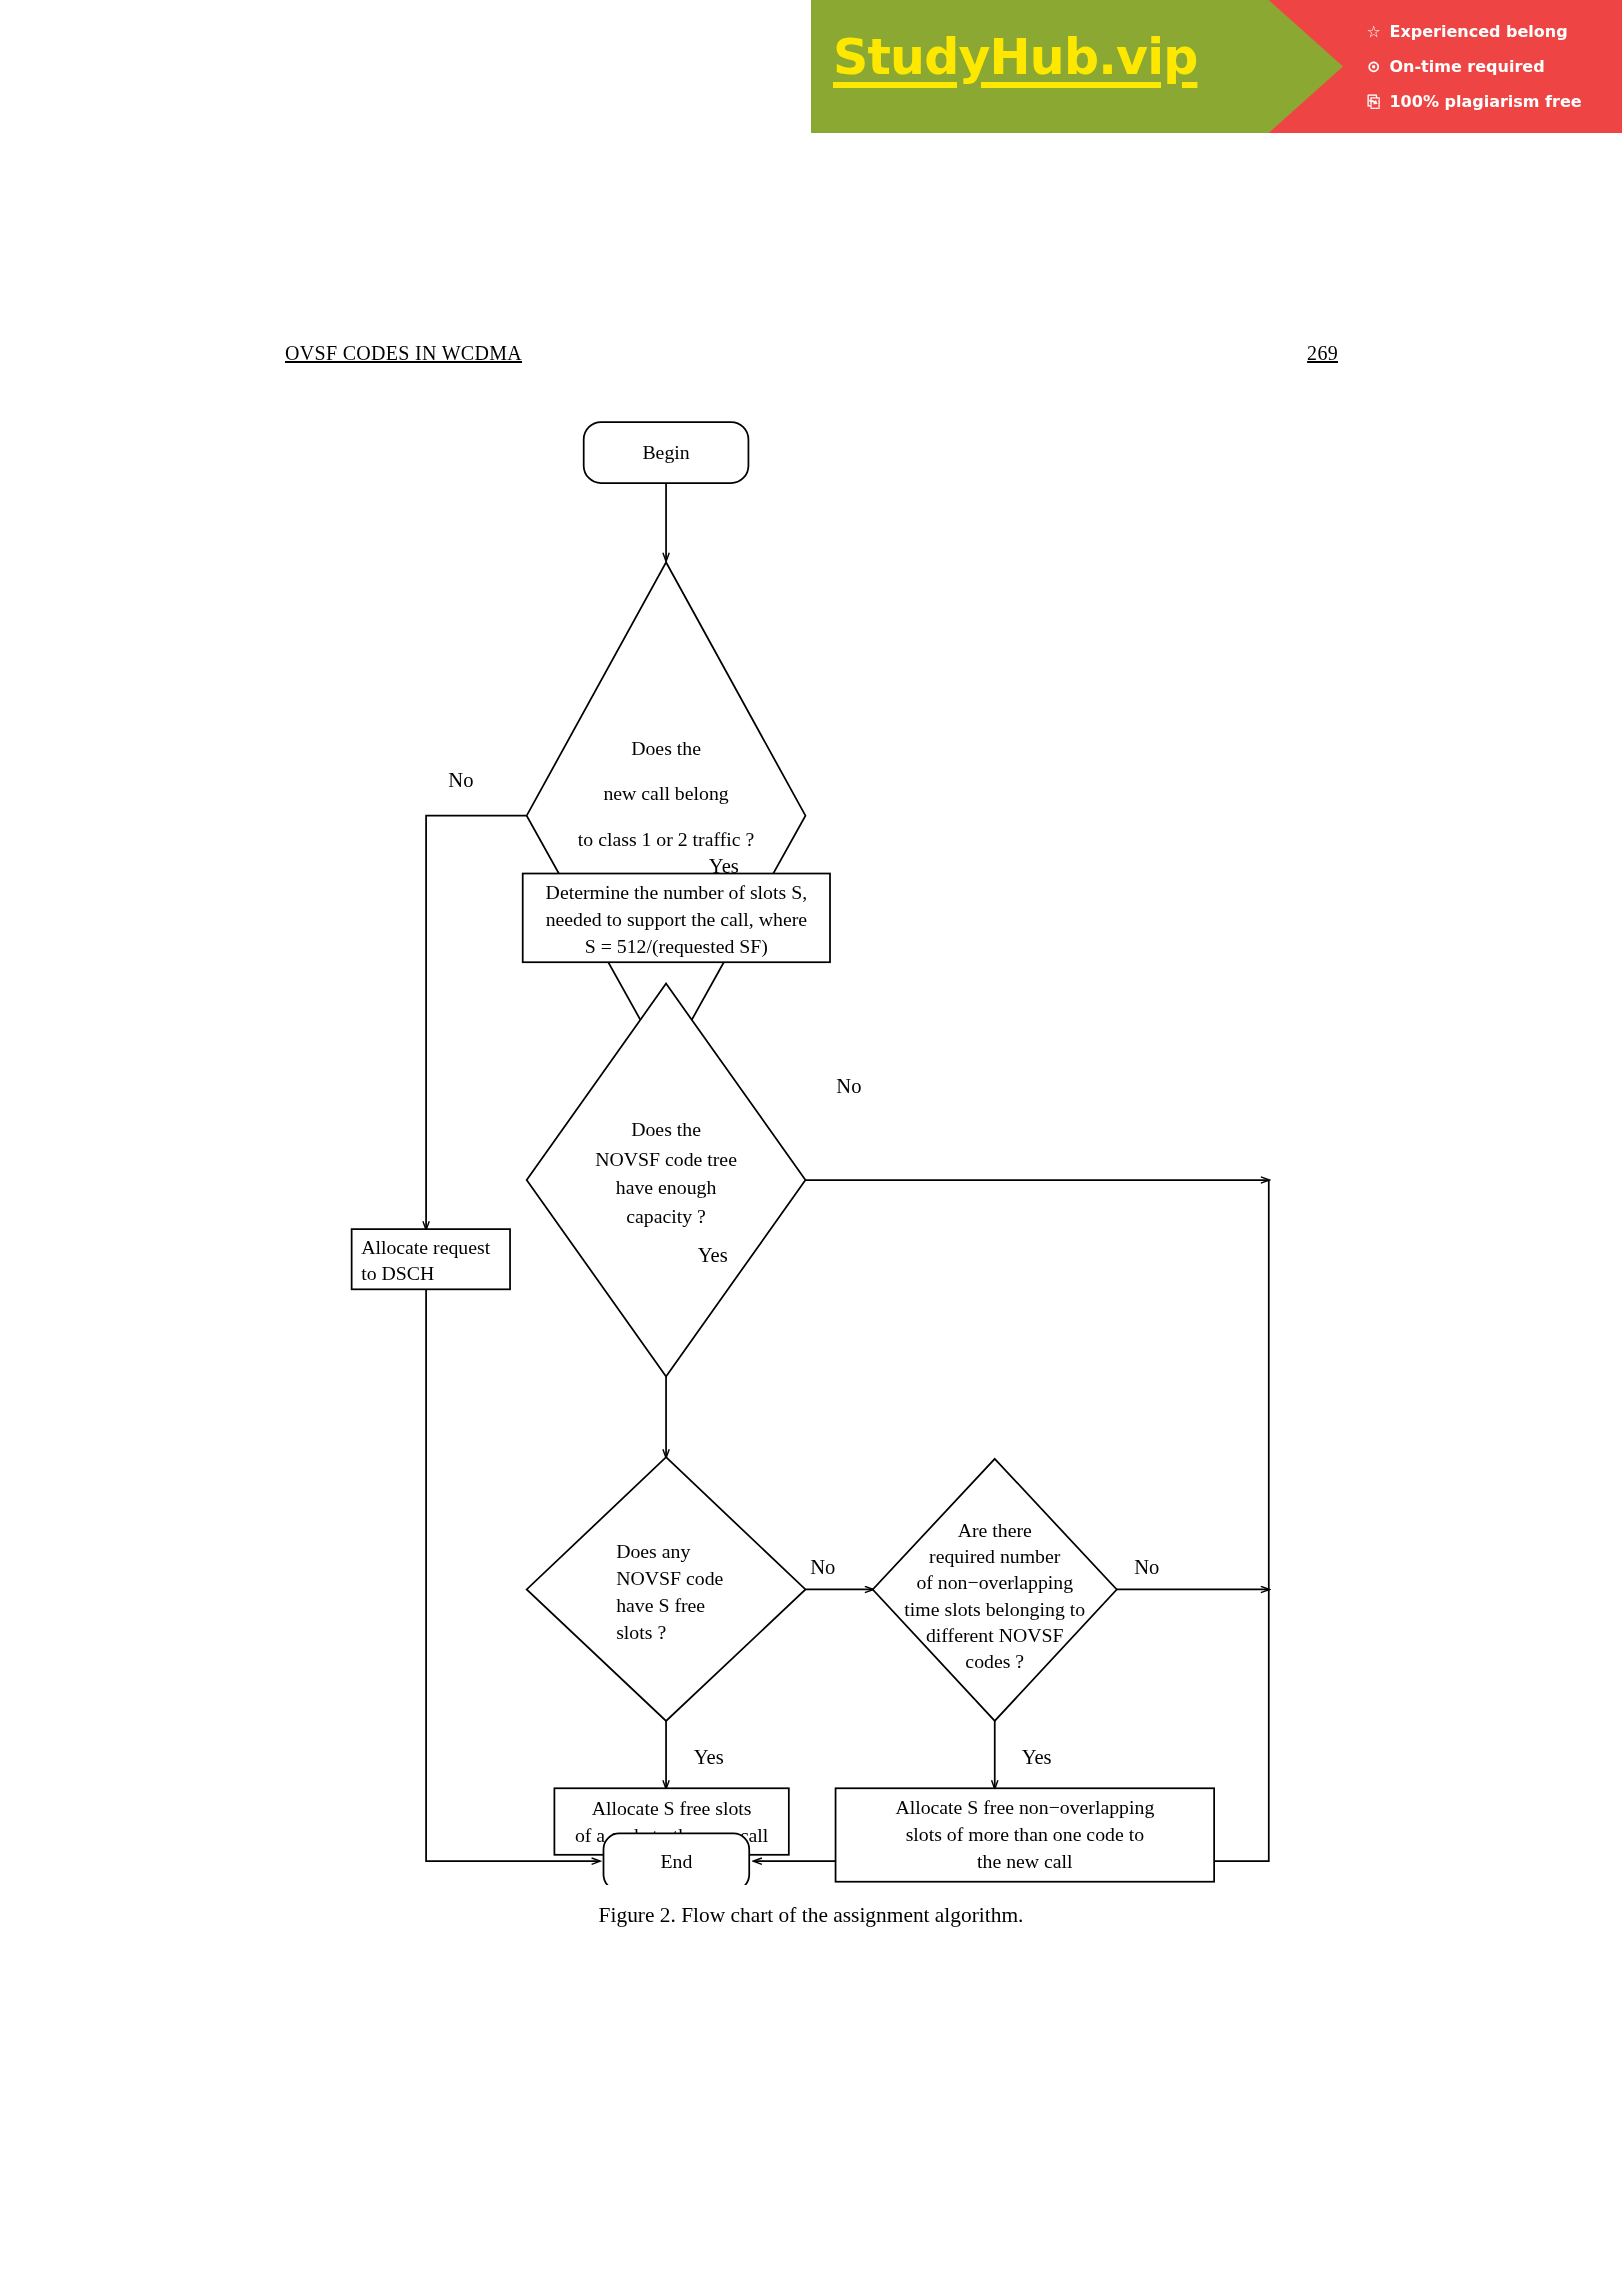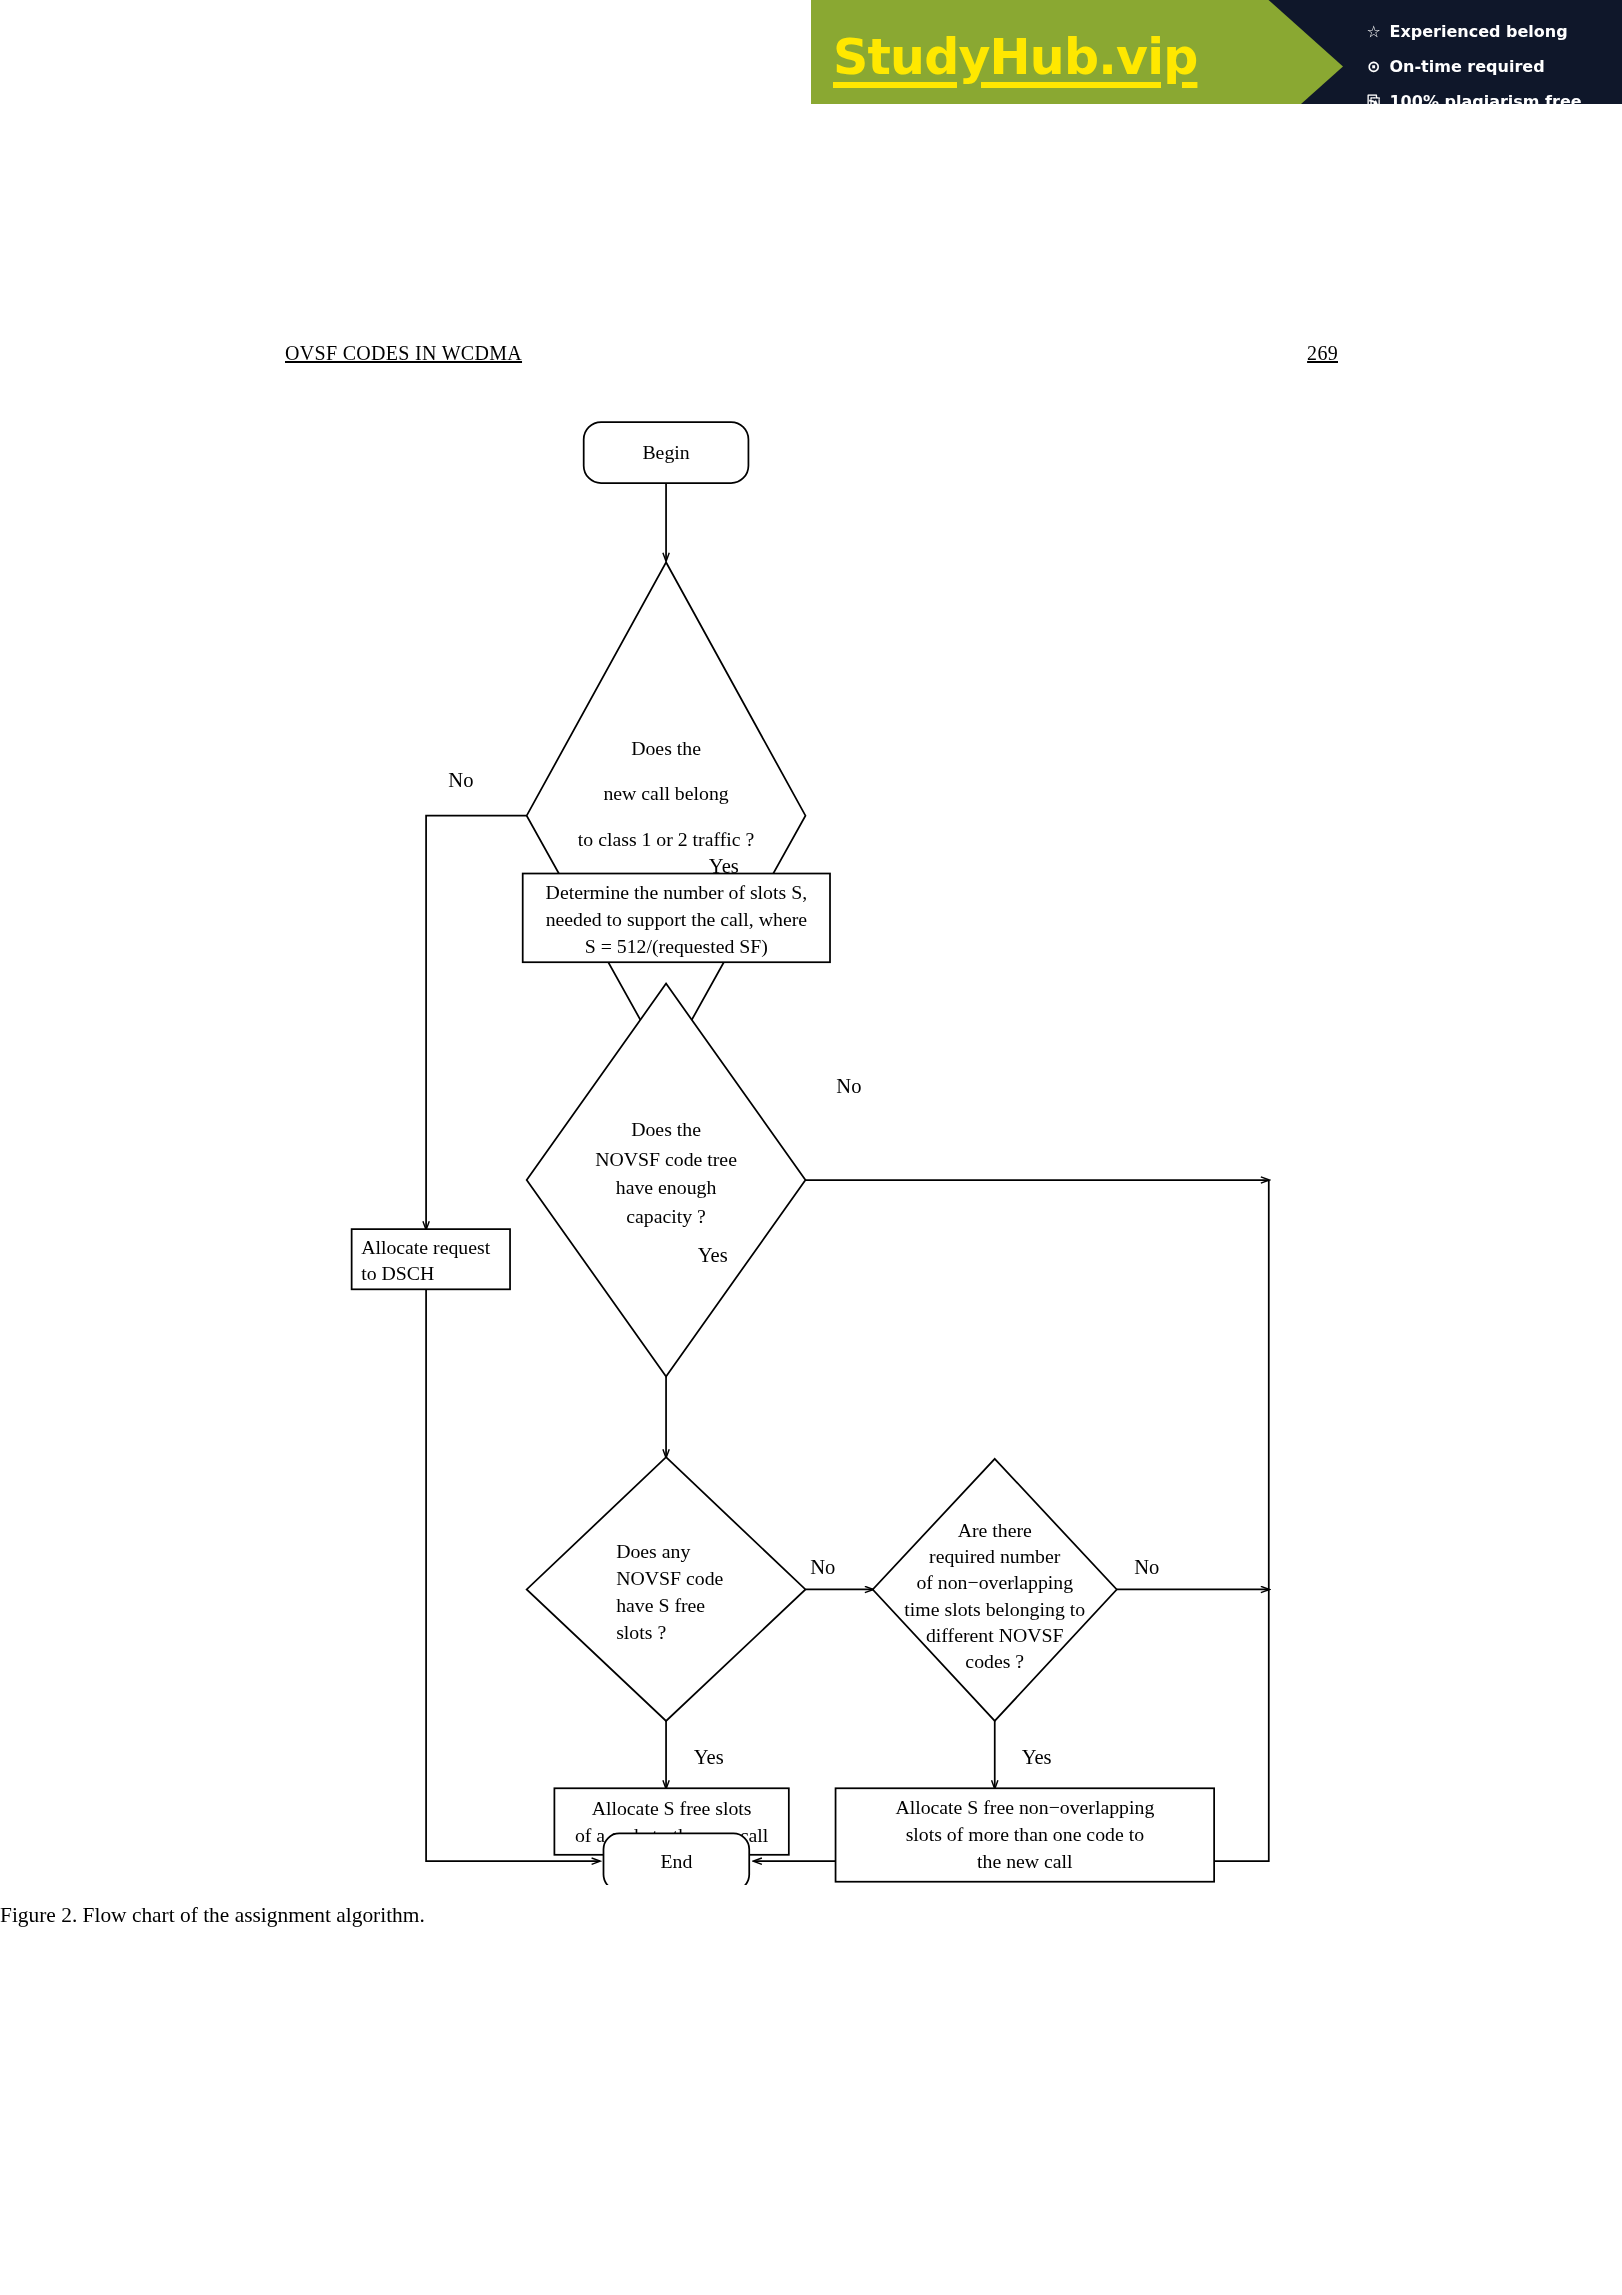--- a/index.html
+++ b/index.html
@@ -15,22 +15,22 @@
     color: #000000;
     overflow: hidden;
   }
 
   
   #promo-banner {
     position: absolute;
     left: 811px;
     top: 0px;
     width: 811px;
-    height: 104px;
-    background: #0f172a;
+    height: 133px;
+    background: #ef4444;
     overflow: hidden;
   }
   #promo-green {
     position: absolute;
     left: 0;
     top: 0;
     width: 532px;
     height: 133px;
     background: #8aa832;
     clip-path: polygon(0 0, 86% 0, 100% 50%, 86% 100%, 0 100%);
@@ -122,21 +122,21 @@
     stroke: #000000;
     stroke-width: 2.2;
     fill: none;
   }
 
   #figure-caption {
     position: absolute;
     left: 0px;
     top: 1903px;
     width: 1622px;
-    text-align: left;
+    text-align: center;
     font-size: 21.4px;
   }
 </style>
 </head>
 <body>
 
 <div id="promo-banner">
   <div id="promo-green"></div>
   <div id="promo-logo">StudyHub.vip</div>
   <div id="promo-features">

